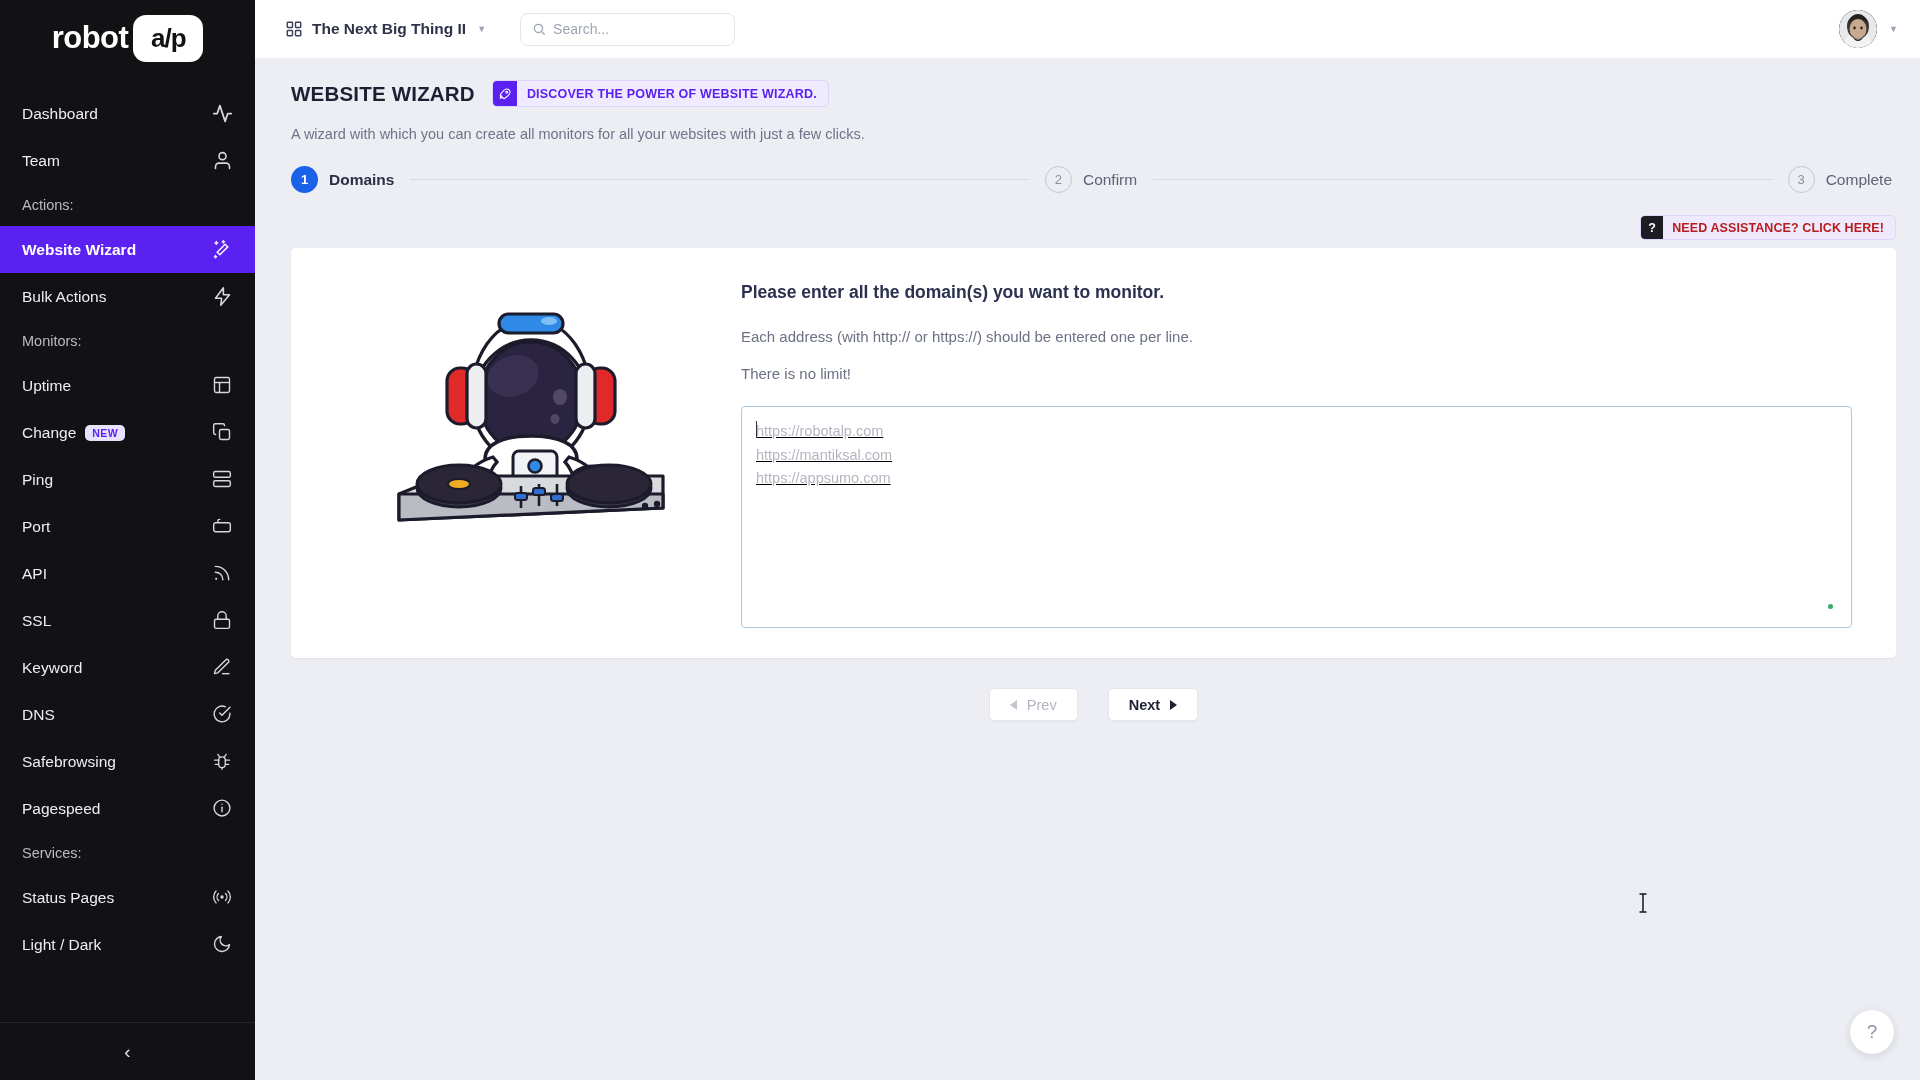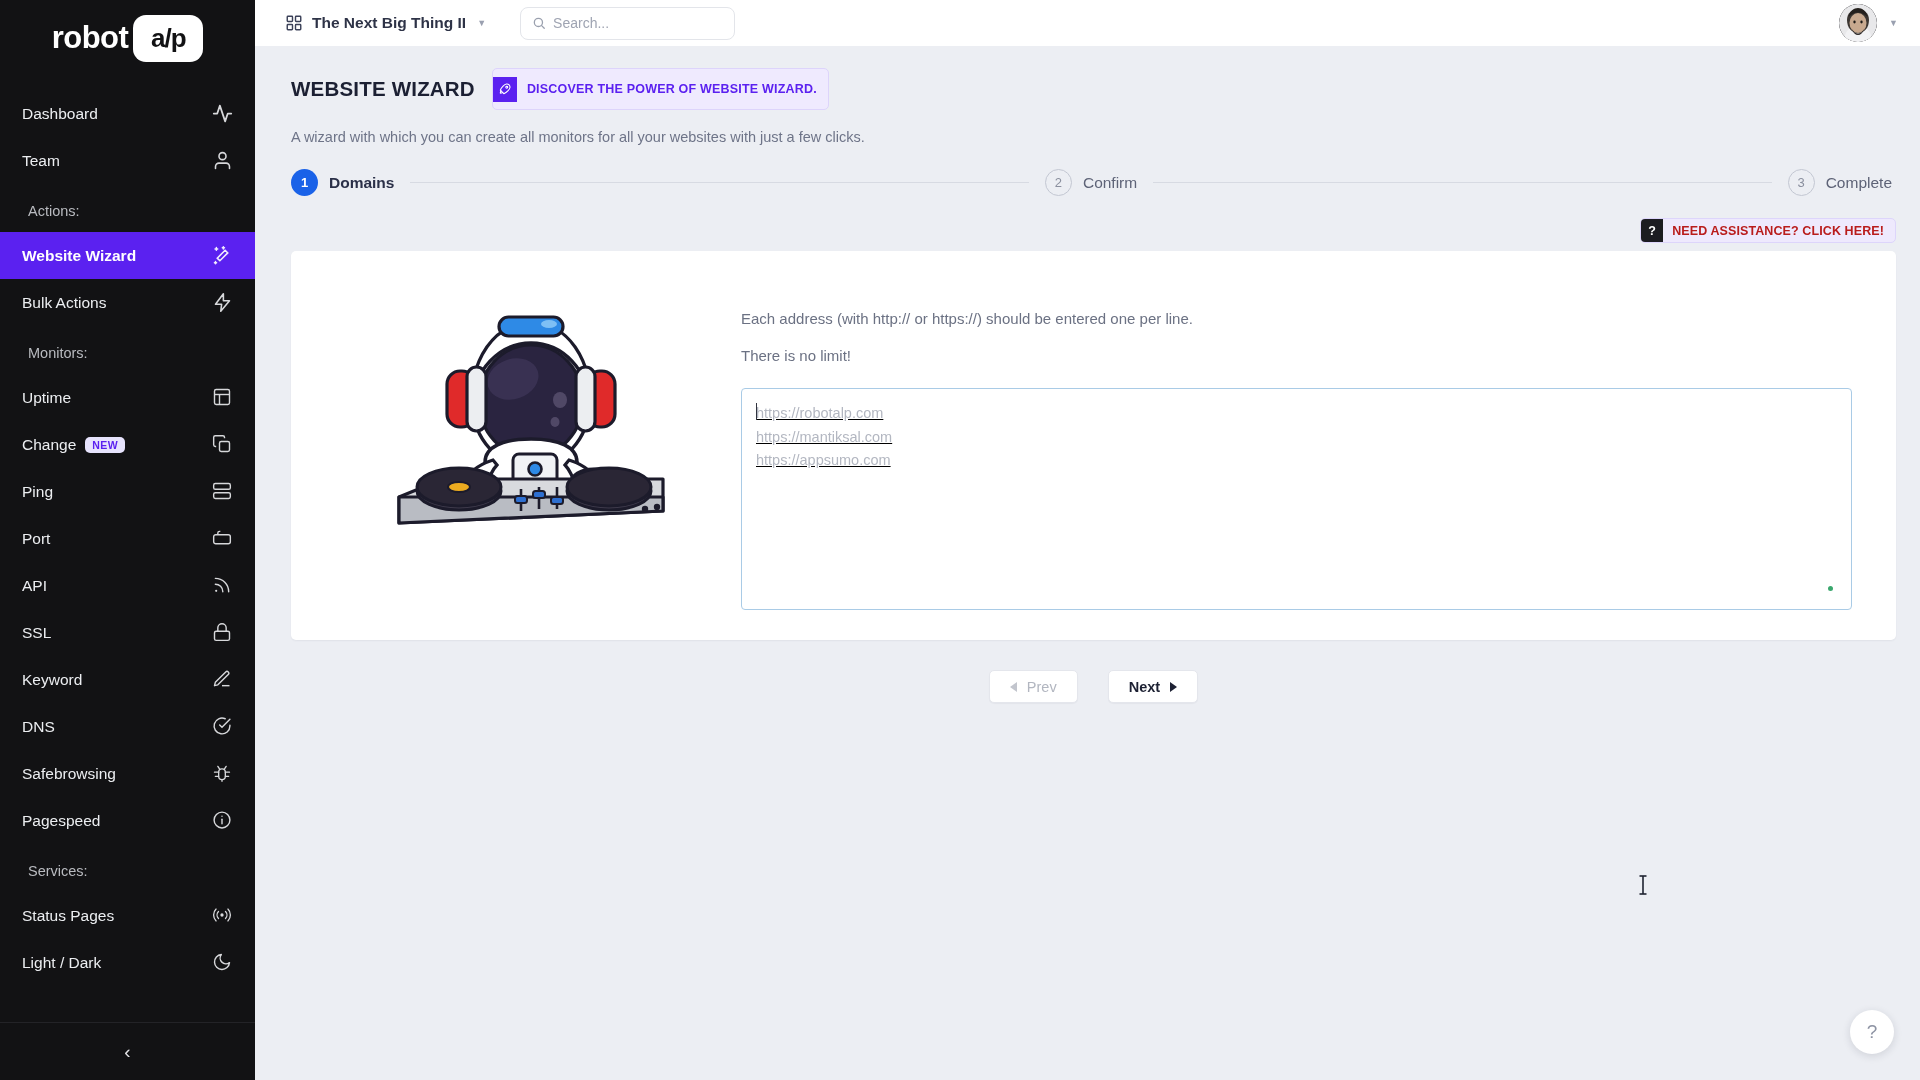--- a/index.html
+++ b/index.html
@@ -38,21 +38,21 @@
     margin-left: 3px;
   }
   .logo-mark-text {
     color: #121214; font-size: 26px; font-weight: 700;
     letter-spacing: -1px;
   }
 
   .nav { flex: 1; overflow: hidden; padding-top: 18px; }
   .nav-section-label {
     color: #b9bbc0; font-size: 14.5px;
-    padding: 0 28px; margin: 12px 0 6px 0;
+    padding: 0 22px; margin: 6px 0 6px 0;
     height: 30px; display: flex; align-items: center;
   }
   .nav-item {
     display: flex; align-items: center; justify-content: space-between;
     height: 47px; padding: 0 22px;
     color: #eceef1; font-size: 15.5px; font-weight: 500;
     cursor: pointer;
   }
   .nav-item.active {
     background: #5b21f0; color: #ffffff;
@@ -74,21 +74,21 @@
   .collapse-chevron { color: #e6e6ea; font-size: 19px; line-height: 1; }
 
   
   .main {
     flex: 1; height: 1080px;
     display: flex; flex-direction: column;
     background: #eceef3;
     overflow: hidden;
   }
   .topbar {
-    height: 46px; background: #ffffff;
+    height: 58px; background: #ffffff;
     display: flex; align-items: center;
     padding: 0 22px 0 30px;
     flex-shrink: 0;
   }
   .project-select {
     display: flex; align-items: center; gap: 9px;
     cursor: pointer;
   }
   .grid-icon { width: 18px; height: 18px; display: block; }
   .project-name {
@@ -123,21 +123,21 @@
   }
   .page-head { display: flex; align-items: center; gap: 17px; }
   .page-title {
     color: #1c2033; font-size: 20.5px; font-weight: 700;
     letter-spacing: .2px;
   }
   .promo-badge {
     display: flex; align-items: center;
     background: #efeafe; border: 1px solid #ddd4fb;
     border-radius: 5px;
-    height: 42px; padding-right: 11px;
+    height: 27px; padding-right: 11px;
     overflow: hidden;
     cursor: pointer;
   }
   .promo-icon-box {
     width: 24px; height: 25px; background: #5b21f0;
     display: flex; align-items: center; justify-content: center;
     margin-right: 10px;
   }
   .promo-icon-box svg { display: block; }
   .promo-text {
@@ -635,20 +635,21 @@
           <line x1="158" y1="190" x2="158" y2="212" stroke="#1c1b2b" stroke-width="2.6"></line>
           <rect x="152" y="194" width="12" height="7" rx="2.5" fill="#2e6fd0" stroke="#1c1b2b" stroke-width="2"></rect>
           <line x1="176" y1="190" x2="176" y2="212" stroke="#1c1b2b" stroke-width="2.6"></line>
           <rect x="170" y="200" width="12" height="7" rx="2.5" fill="#2e6fd0" stroke="#1c1b2b" stroke-width="2"></rect>
           <circle cx="264" cy="212" r="3.2" fill="#1c1b2b"></circle>
           <circle cx="276" cy="210" r="3.2" fill="#1c1b2b"></circle>
         </svg>
       </div>
 
       <div class="card-body">
+        <div class="card-title">Please enter all the domain(s) you want to monitor.</div>
         <div class="card-line">Each address (with http:// or https://) should be entered one per line.</div>
         <div class="card-line second">There is no limit!</div>
 
         <div class="domain-textarea">
           <div class="ta-caret"></div>
           <div class="ta-placeholder">https://robotalp.com
 https://mantiksal.com
 https://appsumo.com</div>
           <div class="ta-dot"></div>
           <div class="mouse-cursor">

